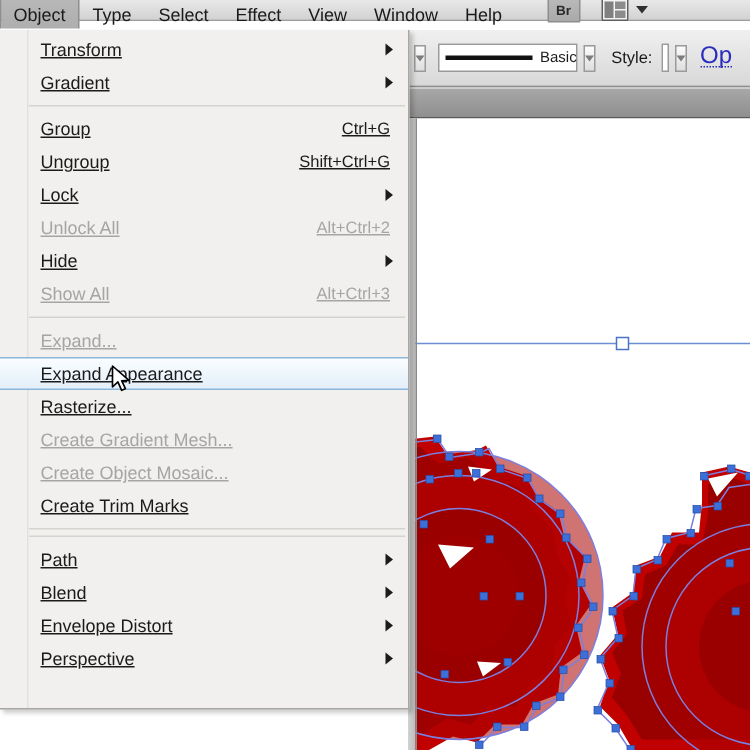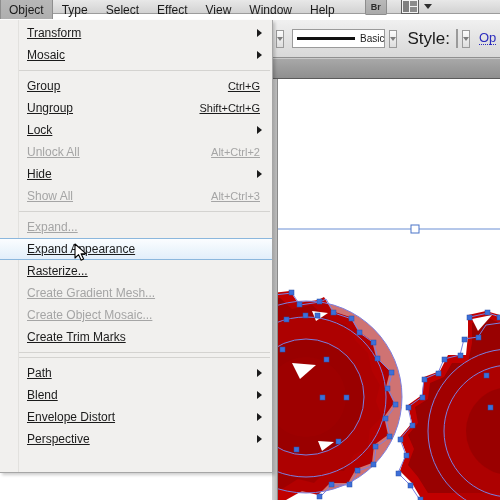--- a/index.html
+++ b/index.html
@@ -69,26 +69,26 @@
   .mini-drop .tri{
     width:0;height:0;border-left:3px solid transparent;border-right:3px solid transparent;
     border-top:4px solid #7d7d7d;
   }
   .profile-box{
     margin-left:8px;height:19px;width:97px;background:#ffffff;border:1px solid #9a9a9a;
     display:flex;align-items:center;box-sizing:border-box;
   }
   .profile-line{flex:0 0 auto;margin-left:4px;width:58px;height:3px;background:#111;}
   .profile-label{margin-left:5px;font-size:10px;color:#1c1c1c;}
-  .style-label{margin-left:10px;font-size:17px;color:#1a1a1a;}
+  .style-label{margin-left:10px;font-size:11px;color:#1a1a1a;}
   .style-swatch{
     margin-left:6px;width:23px;height:19px;background:#fff;border:1px solid #9a9a9a;box-sizing:border-box;
   }
   .opacity-link{
-    margin-left:9px;font-size:13px;color:#2b2bbd;
+    margin-left:9px;font-size:16px;color:#2b2bbd;
     border-bottom:1px dotted #2b2bbd;line-height:12px;
   }
 
   
   .docband{
     position:absolute;left:272px;top:58px;width:228px;height:21px;
     background:linear-gradient(to bottom,#a8a8a8 0%,#9b9b9b 50%,#8f8f8f 100%);
     border-bottom:1px solid #5a5a5a;border-top:1px solid #c9c9c9;
     box-sizing:border-box;
   }
@@ -329,21 +329,21 @@
   <div class="ruler-left"></div>
 
   <div class="menu">
     <div class="gutter"></div>
 
     <div class="row">
       <span class="lbl">Transform</span>
       <span class="sub"></span>
     </div>
     <div class="row">
-      <span class="lbl">Mosaic</span>
+      <span class="lbl">Gradient</span>
       <span class="sub"></span>
     </div>
 
     <div class="sep"></div>
 
     <div class="row">
       <span class="lbl">Group</span>
       <span class="sc">Ctrl+G</span>
     </div>
     <div class="row">

